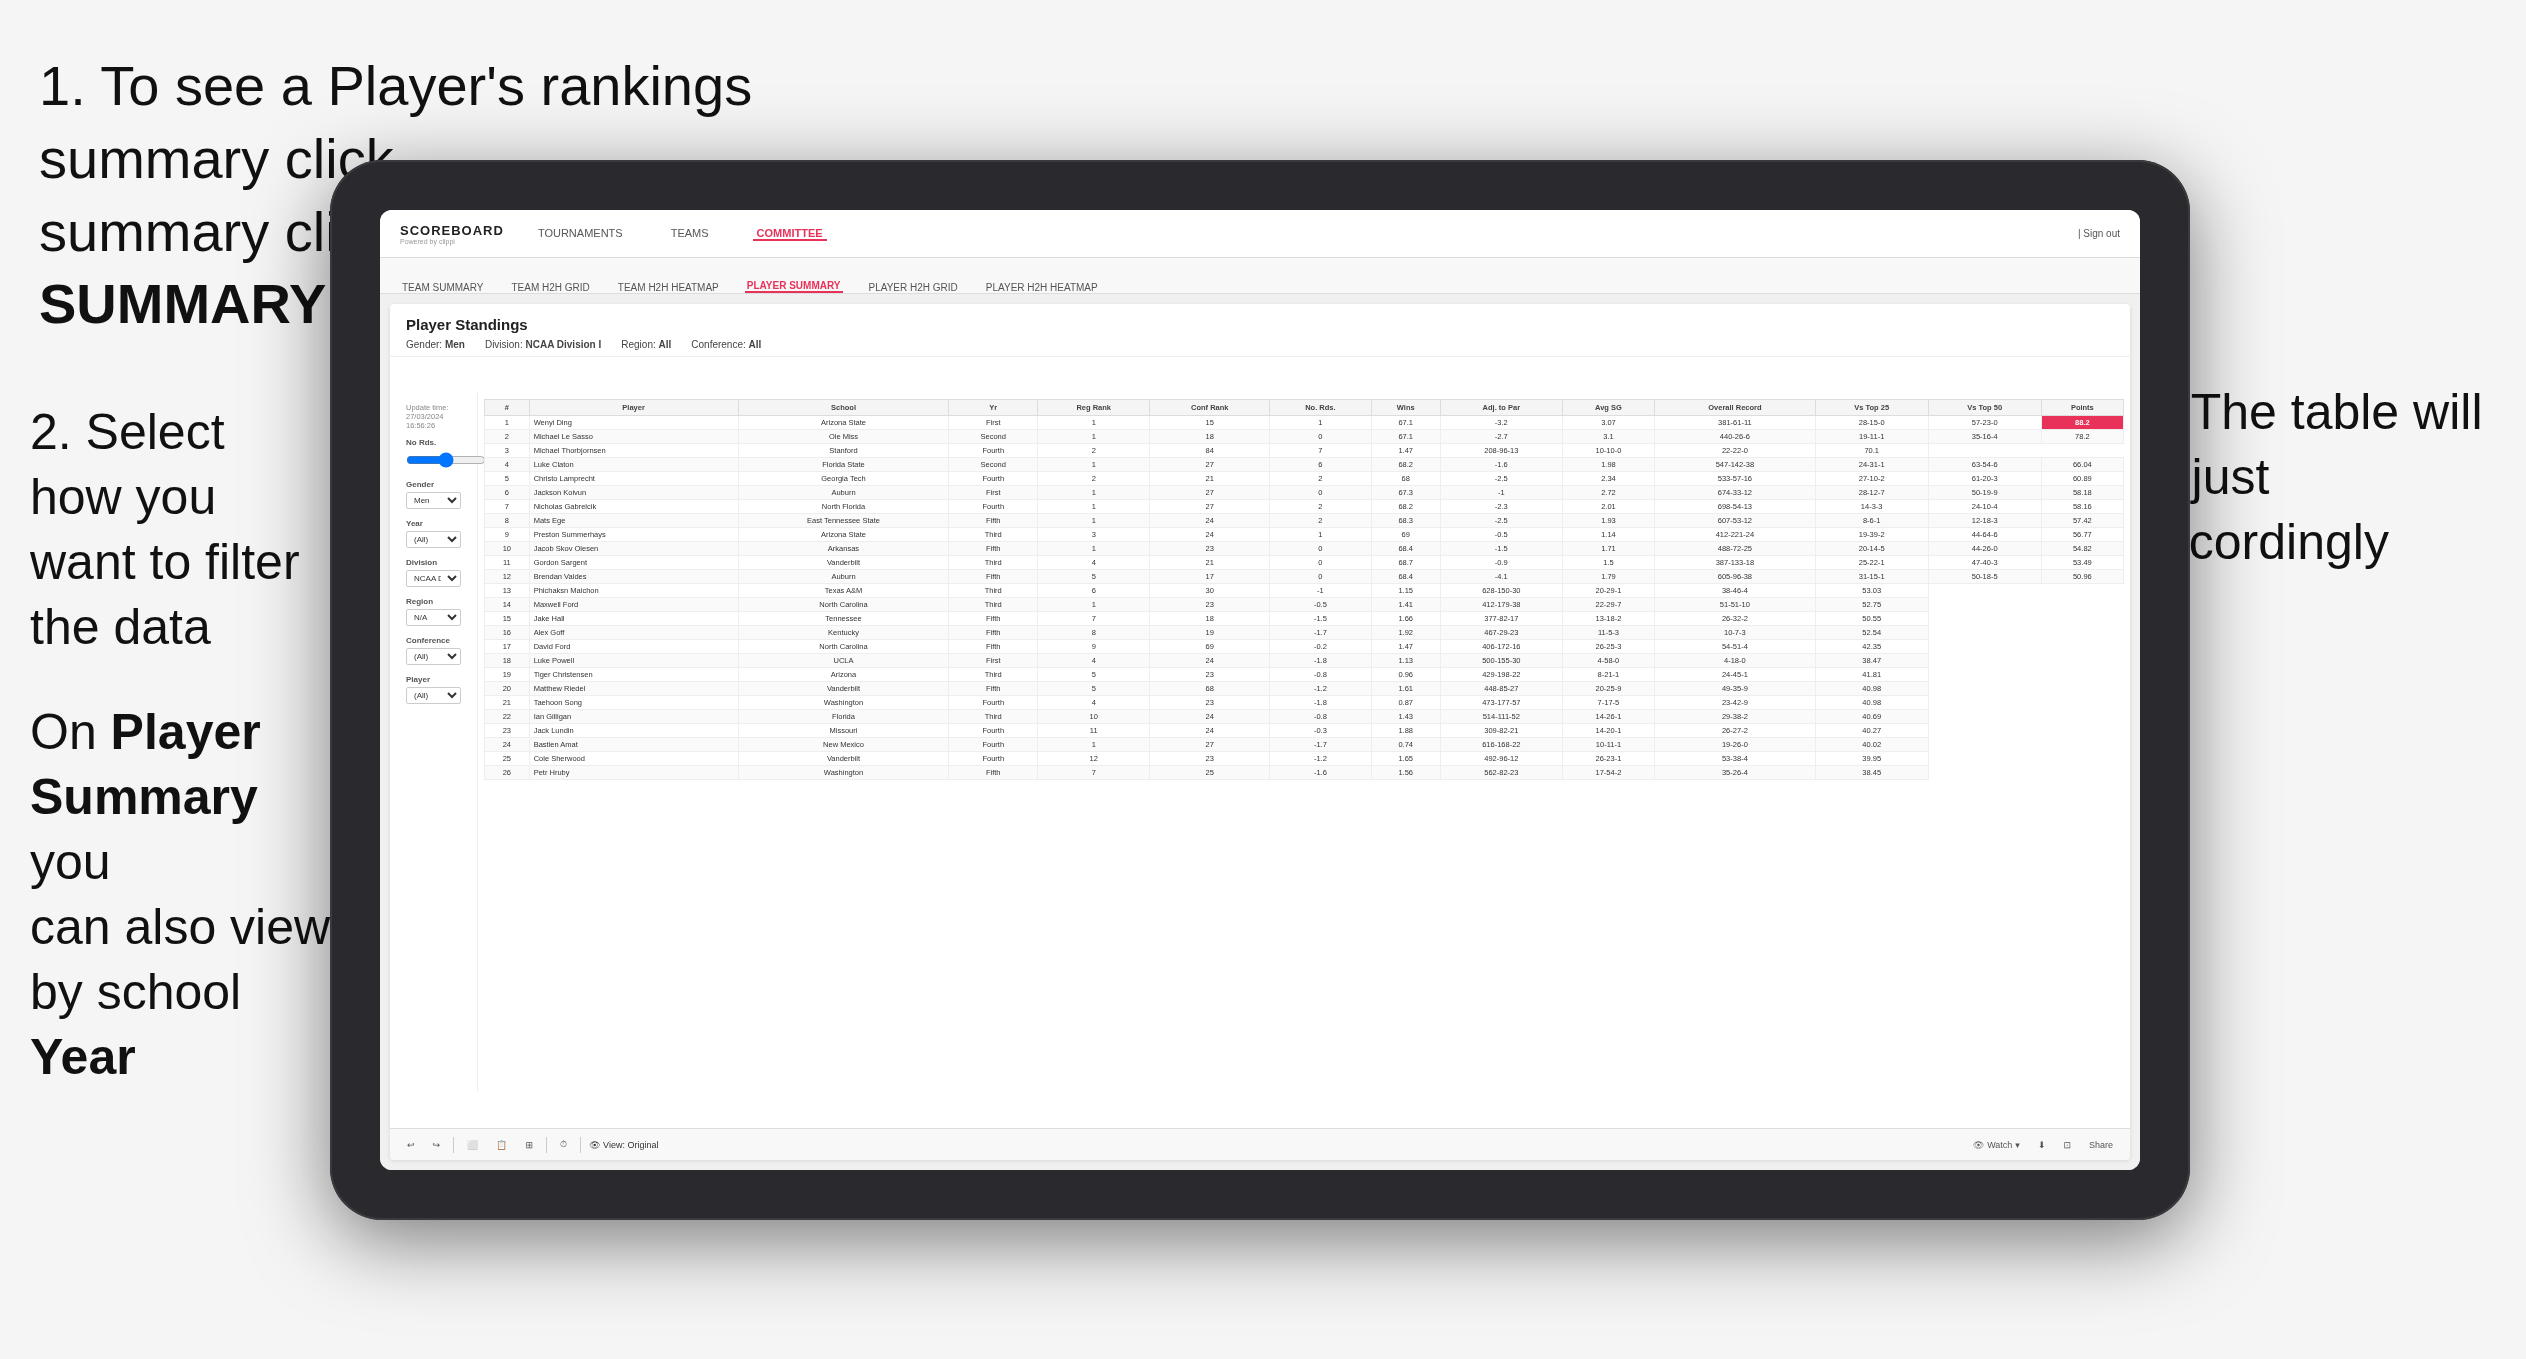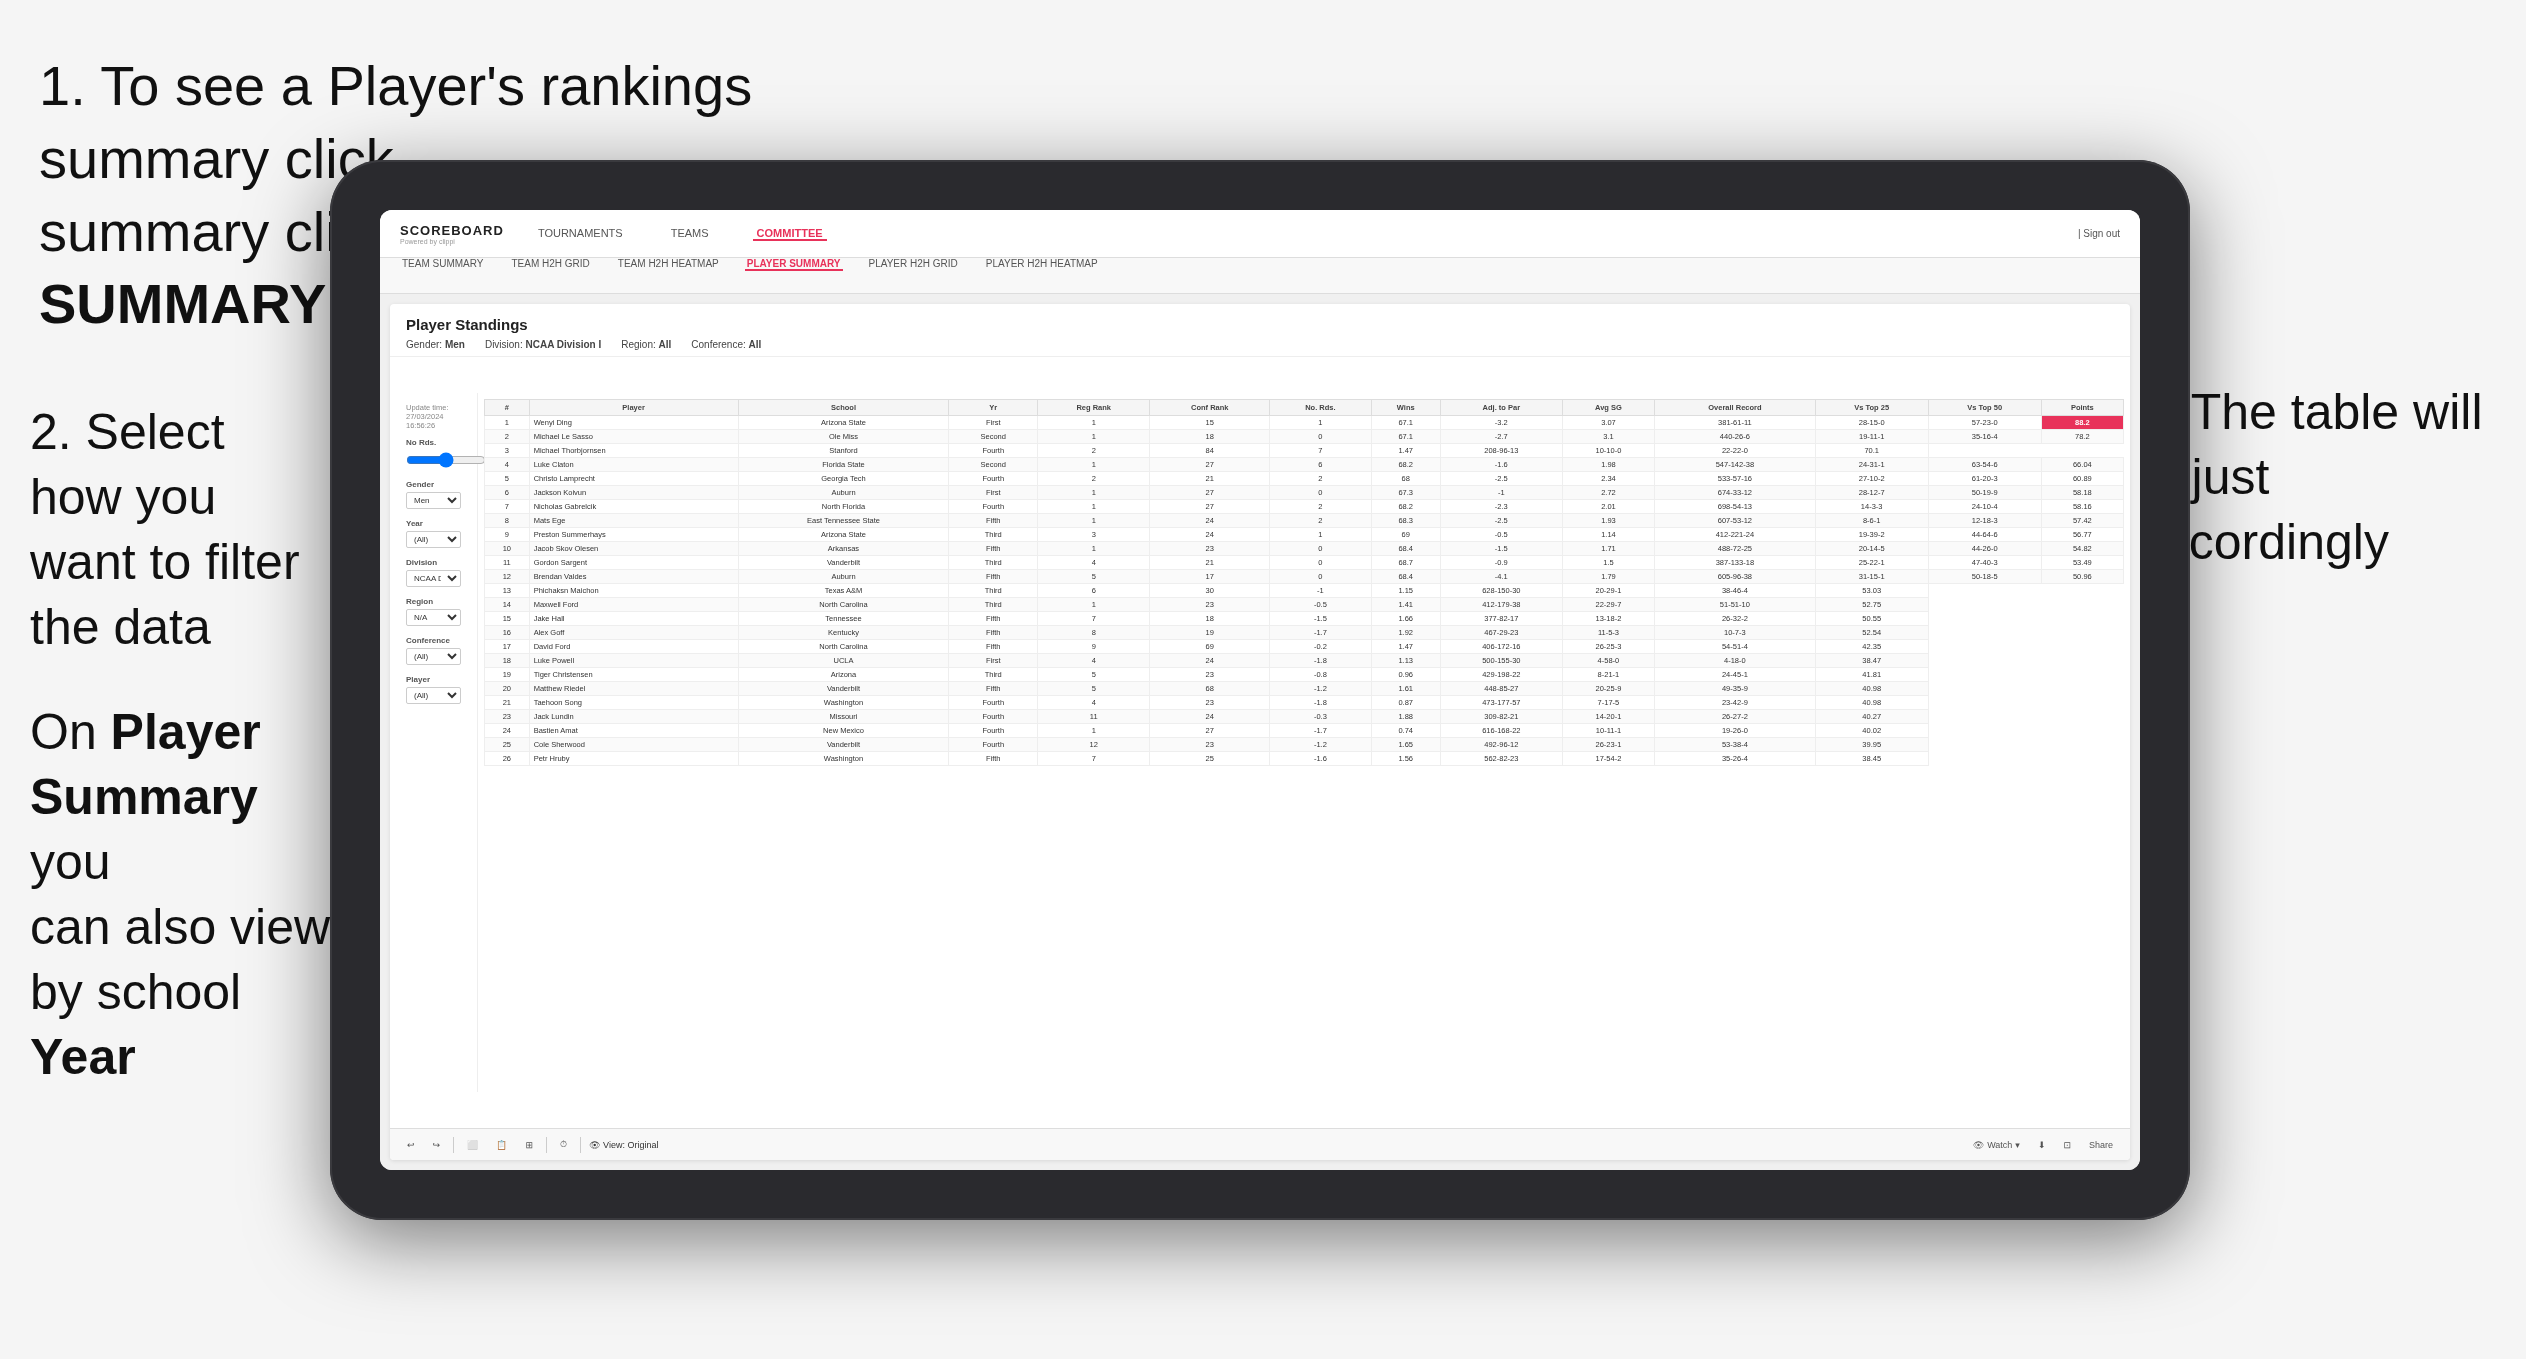--- a/index.html
+++ b/index.html
@@ -122,21 +122,21 @@
       font-size: 10px;
       color: #555;
     }
 
     
     .sub-navbar {
       background: #f8f8f8;
       border-bottom: 1px solid #ddd;
       padding: 0 20px;
       display: flex;
-      align-items: flex-start;
+      align-items: flex-end;
       height: 36px;
       flex-shrink: 0;
       gap: 24px;
     }
     .sub-nav-item {
       font-size: 10px;
       color: #555;
       cursor: pointer;
       white-space: nowrap;
       padding: 0 2px;
@@ -777,20 +777,34 @@
                     <td>4</td>
                     <td>23</td>
                     <td>-1.8</td>
                     <td>0.87</td>
                     <td>473-177-57</td>
                     <td>7-17-5</td>
                     <td>23-42-9</td>
                     <td>40.98</td>
                   </tr>
                   <tr>
+                    <td>22</td>
+                    <td class="player-name">Ian Gilligan</td>
+                    <td>Florida</td>
+                    <td>Third</td>
+                    <td>10</td>
+                    <td>24</td>
+                    <td>-0.8</td>
+                    <td>1.43</td>
+                    <td>514-111-52</td>
+                    <td>14-26-1</td>
+                    <td>29-38-2</td>
+                    <td>40.69</td>
+                  </tr>
+                  <tr>
                     <td>23</td>
                     <td class="player-name">Jack Lundin</td>
                     <td>Missouri</td>
                     <td>Fourth</td>
                     <td>11</td>
                     <td>24</td>
                     <td>-0.3</td>
                     <td>1.88</td>
                     <td>309-82-21</td>
                     <td>14-20-1</td>

